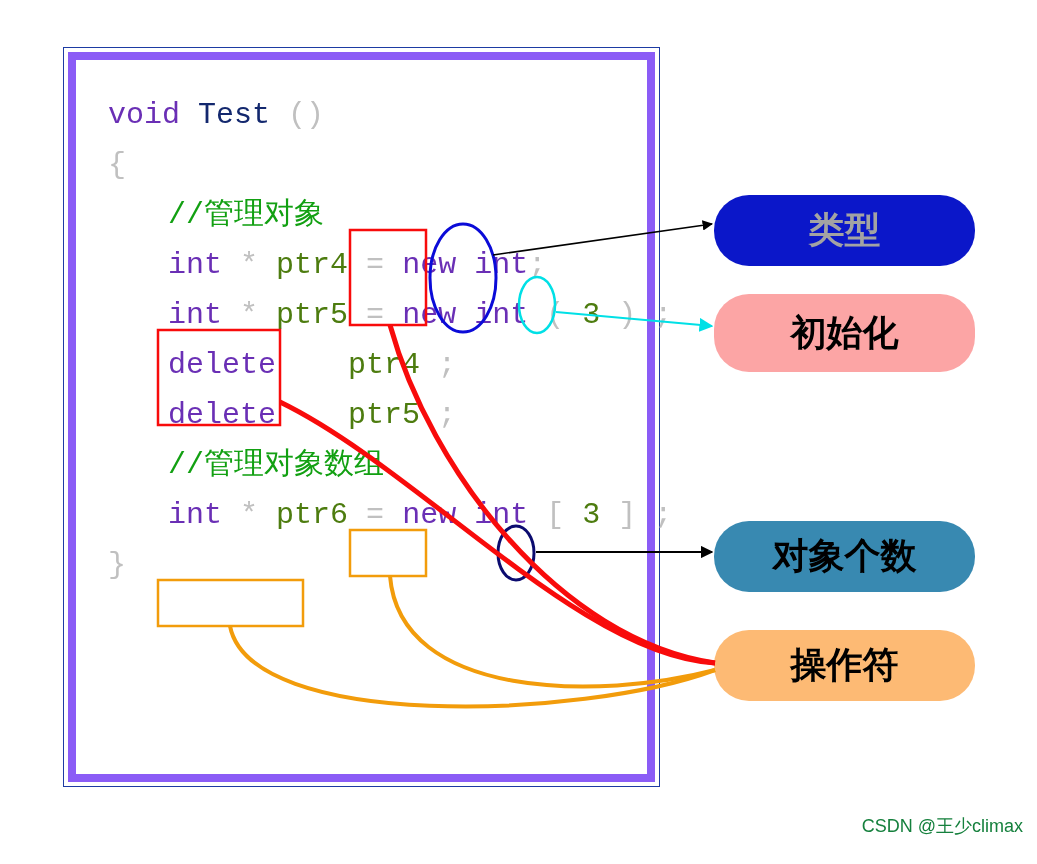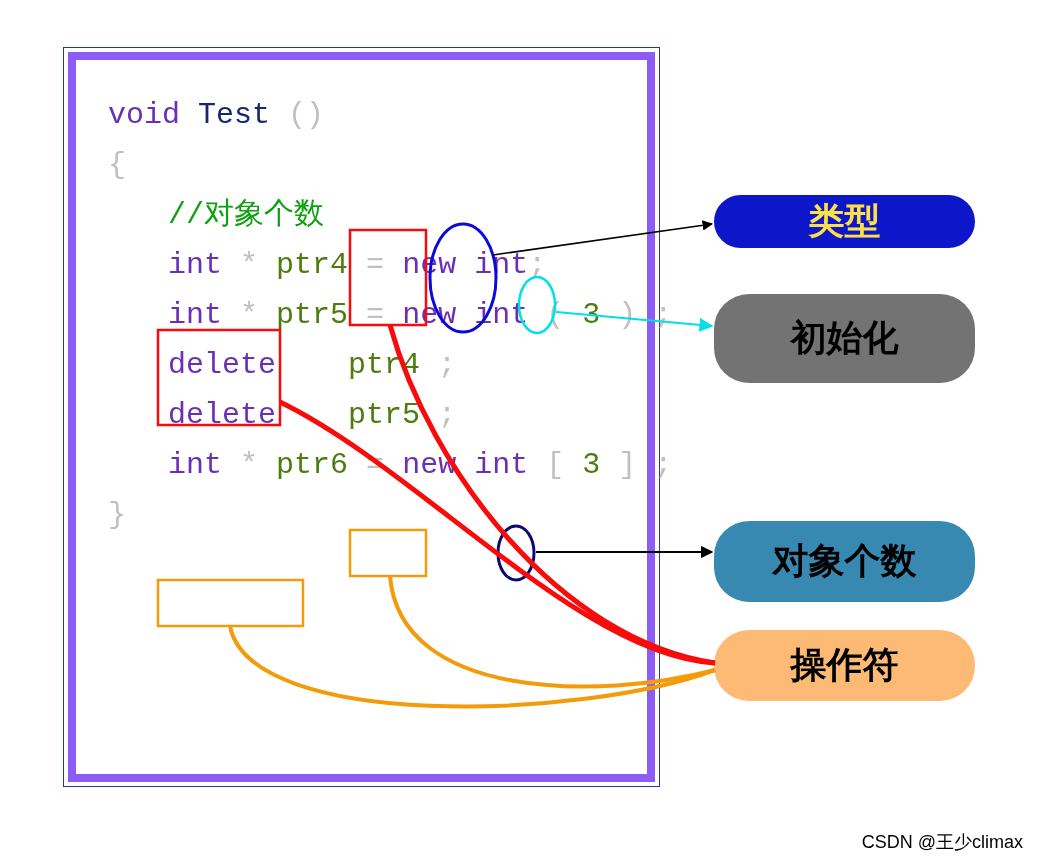--- a/index.html
+++ b/index.html
@@ -58,22 +58,22 @@
     font-weight: 600;
     color: #000;
     display: flex;
     align-items: center;
     justify-content: center;
     padding: 0 10px;
   }
   .watermark {
     position: absolute;
     right: 14px;
-    bottom: 10px;
-    color: #000000;
+    bottom: 26px;
+    color: #15803d;
     font-size: 18px;
     font-family: "Microsoft YaHei", sans-serif;
   }
   .line { display: block; }
   .indent1 { padding-left: 20px; }
   .indent2 { padding-left: 80px; }
 </style>
 </head>
 <body>
 
@@ -84,58 +84,61 @@
 
       <span class="line indent1">
         <span class="kw">void</span><span> </span><span class="fn">Test</span><span> </span><span class="sym">()</span>
       </span>
 
       <span class="line indent1">
         <span class="sym">{</span>
       </span>
 
       <span class="line indent2">
-        <span class="cm">//对象个数</span>
+        <span class="cm">//管理对象</span>
       </span>
 
       <span class="line indent2">
         <span class="kw">int</span><span> </span><span class="sym">*</span><span> </span><span class="nm">ptr4</span><span> </span><span class="sym">=</span><span> </span><span class="kw">new</span><span> </span><span class="kw">int</span><span class="sym">;</span>
       </span>
 
       <span class="line indent2">
         <span class="kw">int</span><span> </span><span class="sym">*</span><span> </span><span class="nm">ptr5</span><span> </span><span class="sym">=</span><span> </span><span class="kw">new</span><span> </span><span class="kw">int</span><span> </span><span class="sym">(</span><span> </span><span class="nm">3</span><span> </span><span class="sym">)</span><span> </span><span class="sym">;</span>
       </span>
 
       <span class="line indent2">
         <span class="kw">delete</span><span class="none">···</span><span> </span><span class="nm">ptr4</span><span> </span><span class="sym">;</span>
       </span>
 
       <span class="line indent2">
         <span class="kw">delete</span><span class="none">···</span><span> </span><span class="nm">ptr5</span><span> </span><span class="sym">;</span>
       </span>
 
+      <span class="line indent2">
+        <span class="cm">//管理对象数组</span>
+      </span>
 
       <span class="line indent2">
         <span class="kw">int</span><span> </span><span class="sym">*</span><span> </span><span class="nm">ptr6</span><span> </span><span class="sym">=</span><span> </span><span class="kw">new</span><span> </span><span class="kw">int</span><span> </span><span class="sym">[</span><span> </span><span class="nm">3</span><span> </span><span class="sym">]</span><span> </span><span class="sym">;</span>
       </span>
 
 
       <span class="line indent1">
         <span class="sym">}</span>
       </span>
     </div>
   </div>
 
-  <div class="pill" style="left:714px; top:195px; width:261px; height:53px; background:#0b17c9; color:#fde047;">
+  <div class="pill" style="left:714px; top:195px; width:261px; height:71px; background:#0b17c9; color:#a3a3a3;">
     <span>类型</span>
   </div>
-  <div class="pill" style="left:714px; top:294px; width:261px; height:89px; background:#737373;">
+  <div class="pill" style="left:714px; top:294px; width:261px; height:78px; background:#fca5a5;">
     <span>初始化</span>
   </div>
-  <div class="pill" style="left:714px; top:521px; width:261px; height:81px; background:#3889b1;">
+  <div class="pill" style="left:714px; top:521px; width:261px; height:71px; background:#3889b1;">
     <span>对象个数</span>
   </div>
   <div class="pill" style="left:714px; top:630px; width:261px; height:71px; background:#fdba74;">
     <span>操作符</span>
   </div>
 
   <svg class="overlay">
     <defs>
       <marker id="arrow-black" viewBox="0 0 10 10" refX="9" refY="5" markerWidth="7" markerHeight="7" orient="auto-start-reverse">
         <path d="M 0 0 L 10 5 L 0 10 z" fill="#000"></path>

